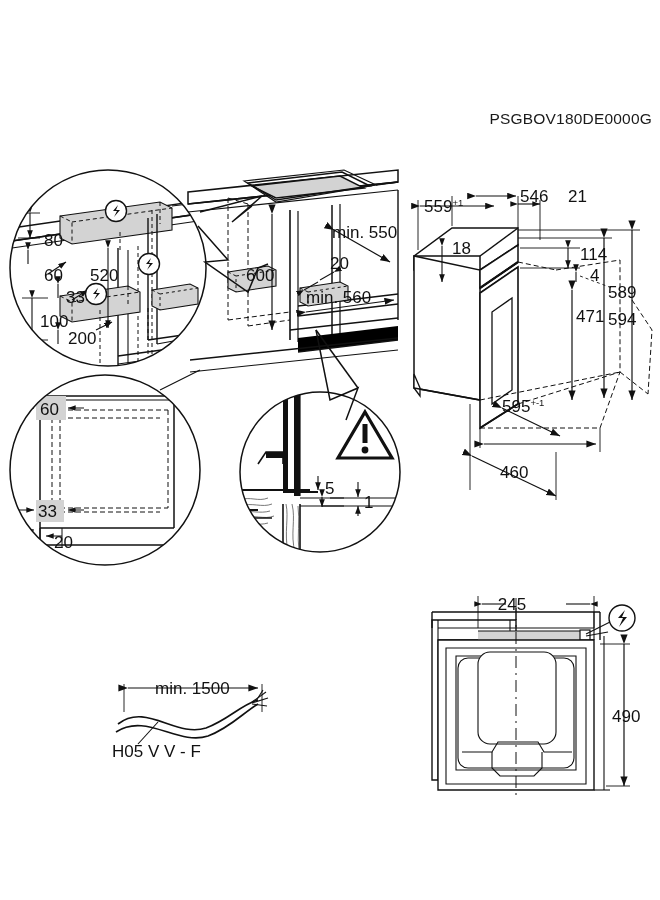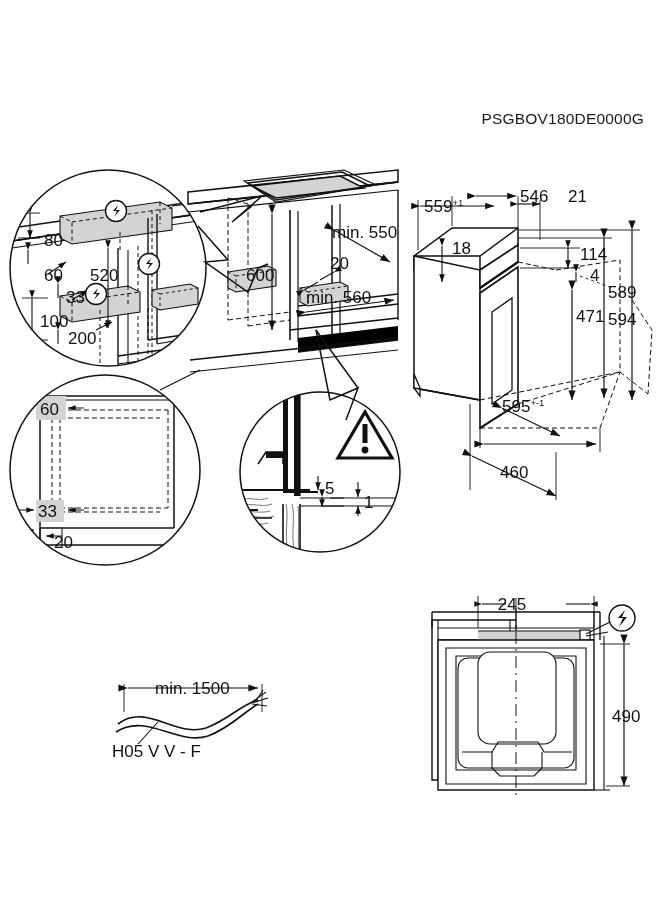--- a/index.html
+++ b/index.html
@@ -12,21 +12,21 @@
   }
   #sheet {
     position: relative;
     width: 660px;
     height: 900px;
     background: #ffffff;
     overflow: hidden;
   }
   #model-code {
     position: absolute;
-    right: 16px;
+    right: 8px;
     top: 110px;
     font-size: 15.5px;
     letter-spacing: 0.2px;
     color: #1a1a1a;
     white-space: nowrap;
   }
   .svg-layer {
     position: absolute;
     left: 0;
     top: 0;

